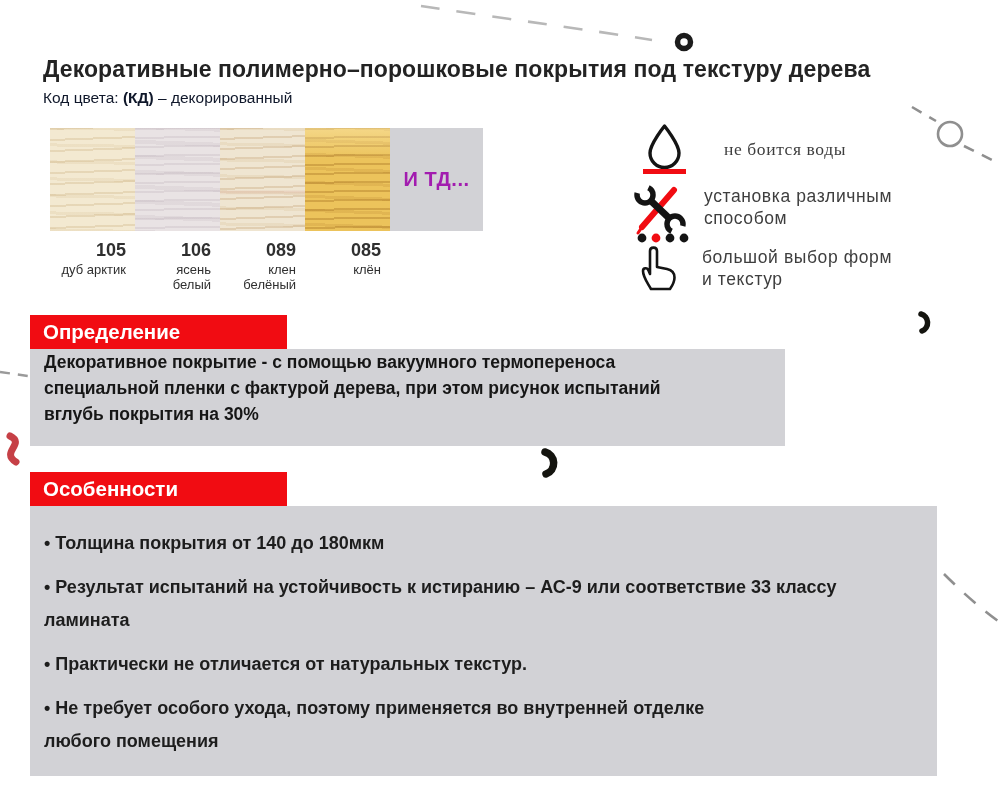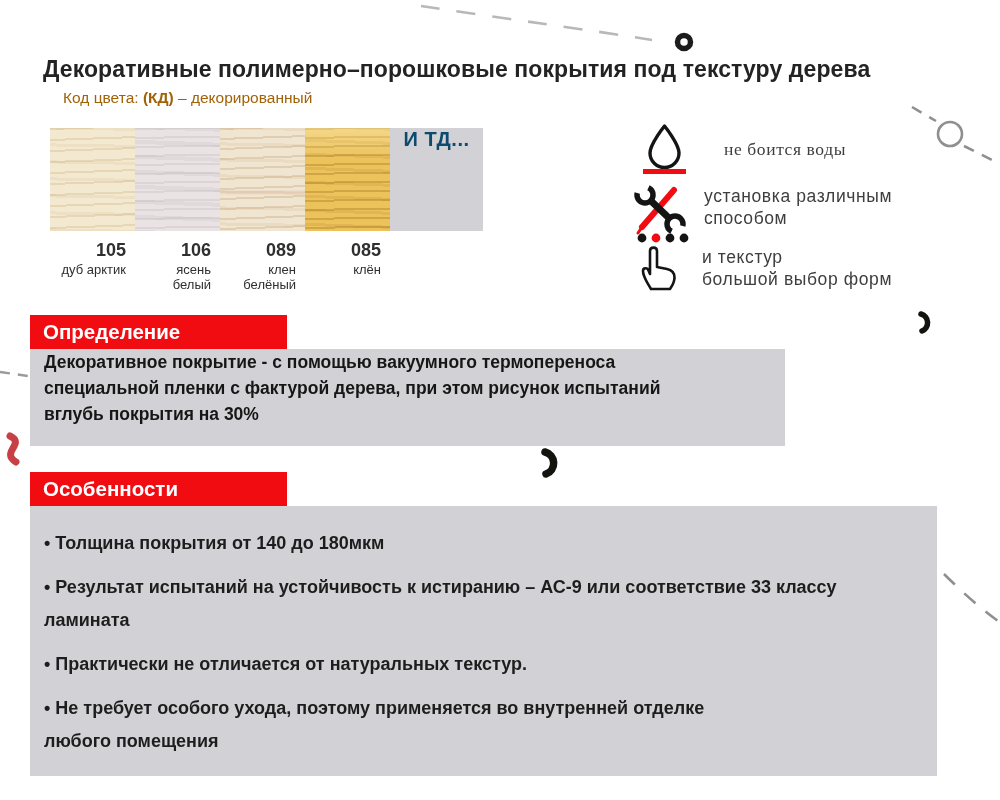--- a/index.html
+++ b/index.html
@@ -2,21 +2,21 @@
 <html lang="ru"><head>
 <meta charset="utf-8">
 <style>
   html,body{margin:0;padding:0;background:#ffffff;}
   .page{position:relative;width:1000px;height:800px;background:#ffffff;overflow:hidden;
         font-family:"Liberation Sans",sans-serif;color:#232323;}
   .abs{position:absolute;}
 
   
   .title{left:43px;top:56px;font-size:23px;font-weight:800;letter-spacing:.1px;color:#232323;white-space:nowrap;}
-  .subtitle{left:43px;top:89px;font-size:15.5px;color:#a16207;margin-left:20px;}
+  .subtitle{left:43px;top:89px;font-size:15.5px;color:#0f172a;}
   .subtitle b{font-weight:700;}
 
   
   .swatch-row{left:50px;top:128px;display:flex;gap:9px;}
   .swatch-card{width:76px;text-align:right;}
   .sw{width:93px;height:103px;}
   .tex-105{background-color:#f3e9d1;background-image:
      repeating-linear-gradient(178deg, rgba(196,166,114,.28) 0 2px, transparent 2px 11px),
      repeating-linear-gradient(181deg, rgba(214,190,146,.22) 0 3px, transparent 3px 17px);}
   .tex-106{background-color:#e9e3e4;background-image:
@@ -25,22 +25,22 @@
   .tex-089{background-color:#efe5d1;background-image:
      linear-gradient(to bottom, transparent 60%, rgba(205,130,115,.22) 62%, transparent 65%),
      repeating-linear-gradient(178deg, rgba(190,152,104,.3) 0 2px, transparent 2px 10px),
      repeating-linear-gradient(181deg, rgba(212,186,140,.22) 0 3px, transparent 3px 16px);}
   .tex-085{background-color:#ecc35b;background-image:
      linear-gradient(to bottom, rgba(255,240,190,.45), rgba(255,240,190,0) 30%),
      repeating-linear-gradient(179deg, rgba(166,114,34,.38) 0 2px, transparent 2px 9px),
      repeating-linear-gradient(182deg, rgba(200,150,60,.3) 0 3px, transparent 3px 14px);}
   .sw-code{margin-top:9px;font-size:18px;font-weight:700;color:#2f2f2f;}
   .sw-name{margin-top:1px;font-size:13px;color:#2f2f2f;}
-  .etc-card{width:93px;height:103px;background:#d2d2d6;display:flex;align-items:flex-start;justify-content:center;
-            font-size:20px;font-weight:700;letter-spacing:.5px;color:#0c4a6e;}
+  .etc-card{width:93px;height:103px;background:#d2d2d6;display:flex;align-items:center;justify-content:center;
+            font-size:20px;font-weight:700;letter-spacing:.5px;color:#a21caf;}
 
   
   .feat-row{display:flex;align-items:flex-start;}
   .feat-label{font-size:17.5px;line-height:22px;color:#3e3e3e;letter-spacing:.6px;}
   .feat-label span{display:block;}
   .feat-1{left:641px;top:123px;}
   .feat-2{left:631px;top:180px;}
   .feat-3{left:636px;top:231px;}
   .feat-1 .feat-label{margin:15px 0 0 36px;font-family:Liberation Serif, serif;}
   .feat-2 .feat-label{margin:5px 0 0 15px;}
@@ -134,22 +134,22 @@
 
   <div class="abs feat-row feat-3">
     <svg width="56" height="62" viewBox="0 0 56 62" xmlns="http://www.w3.org/2000/svg">
       <circle cx="6" cy="7" r="4.4" fill="#141414"></circle>
       <circle cx="20" cy="7" r="4.4" fill="#f10c12"></circle>
       <circle cx="34" cy="7" r="4.4" fill="#141414"></circle>
       <circle cx="48" cy="7" r="4.4" fill="#141414"></circle>
       <path d="M15,58 c-4,-7 -8,-12 -8,-18 c0,-3.5 4.5,-3.5 5.5,-0.5 l1.5,3.5 l0,-23 c0,-4.5 7,-4.5 7,0 l0,16 l10,2 c5,1 7.5,3.5 7.5,8.5 c0,5 -2,8 -4.5,11.5 z" fill="none" stroke="#141414" stroke-width="2.6" stroke-linejoin="round" stroke-linecap="round"></path>
     </svg>
     <div class="feat-label">
+      <span>большой выбор форм</span>
       <span>и текстур</span>
-      <span>большой выбор форм</span>
     </div>
   </div>
 
   <div class="abs red-head head-def">Определение</div>
   <div class="abs gray-box box-def">
     <span>Декоративное покрытие - с помощью вакуумного термопереноса</span>
     <span>специальной пленки с фактурой дерева, при этом рисунок испытаний</span>
     <span>вглубь покрытия на 30%</span>
   </div>
 

